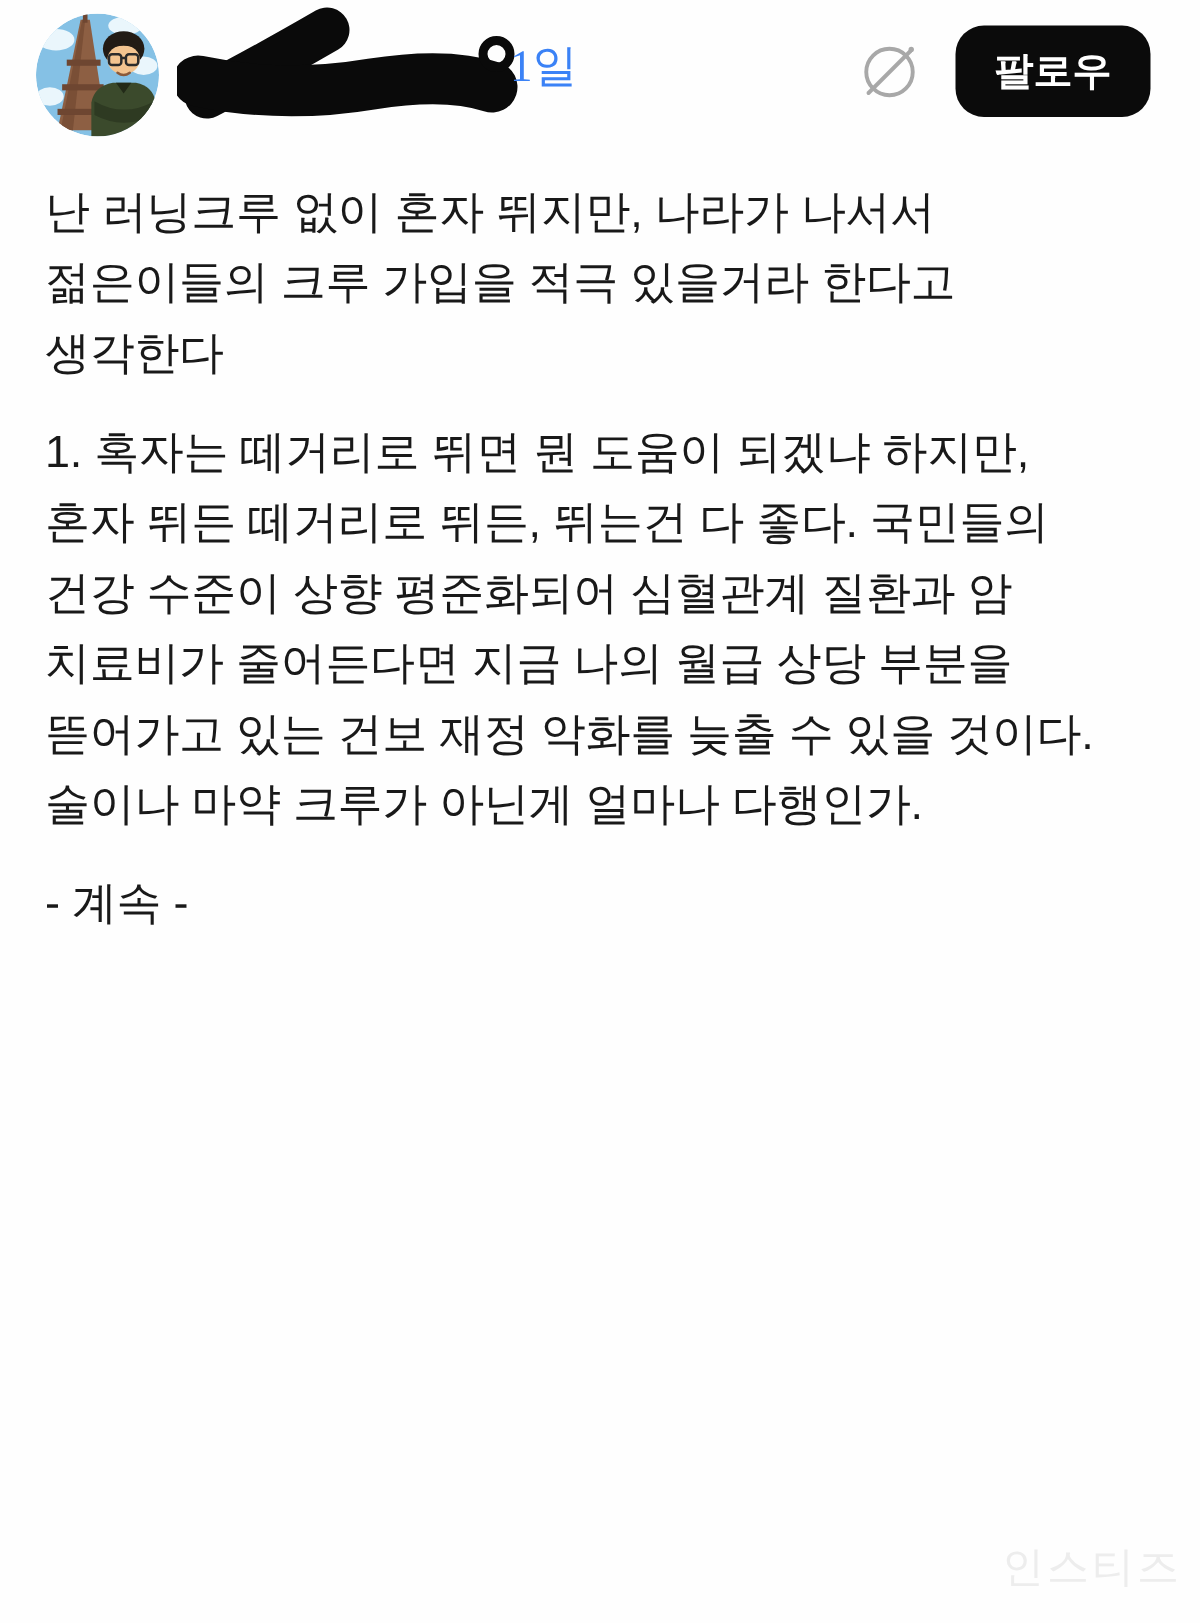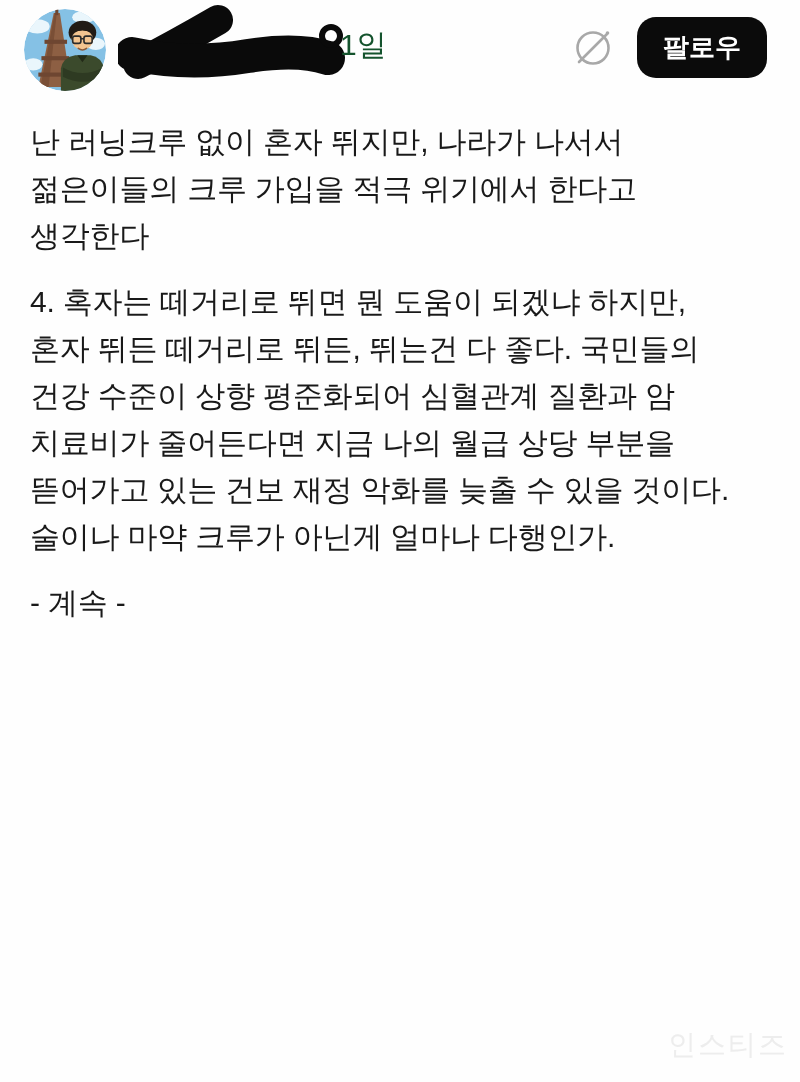--- a/index.html
+++ b/index.html
@@ -23,21 +23,22 @@
   .avatar svg { display:block; width:100%; height:100%; }
 
   .username-scribble {
     position:absolute; left:118px; top:4px;
     width:245px; height:80px;
   }
 
   .timestamp {
     position:absolute; left:340px; top:27px;
     font-size:30px; line-height:36px;
-    color:#14532d;
+    color:#3b82f6;
+    font-family:Liberation Serif, serif;
   }
 
   .replies-limited {
     position:absolute; left:573px; top:25px;
     width:42px; height:44px;
   }
 
   .follow-btn {
     position:absolute; left:637px; top:17px;
     width:130px; height:61px;
@@ -110,23 +111,23 @@
   <svg class="replies-limited" viewBox="0 0 42 44">
     <circle cx="20" cy="23" r="15.5" fill="none" stroke="#a8a8a8" stroke-width="2.6"></circle>
     <line x1="6" y1="37" x2="34" y2="9" stroke="#a8a8a8" stroke-width="2.6" stroke-linecap="round"></line>
     <circle cx="34.5" cy="8" r="1.8" fill="#a8a8a8"></circle>
   </svg>
 
   <button class="follow-btn">팔로우</button>
 
   <div class="post-body">
     <div class="para">난 러닝크루 없이 혼자 뛰지만, 나라가 나서서
-젊은이들의 크루 가입을 적극 위기에서 한다고
+젊은이들의 크루 가입을 적극 있을거라 한다고
 생각한다</div>
-    <div class="para">4. 혹자는 떼거리로 뛰면 뭔 도움이 되겠냐 하지만,
+    <div class="para">1. 혹자는 떼거리로 뛰면 뭔 도움이 되겠냐 하지만,
 혼자 뛰든 떼거리로 뛰든, 뛰는건 다 좋다. 국민들의
 건강 수준이 상향 평준화되어 심혈관계 질환과 암
 치료비가 줄어든다면 지금 나의 월급 상당 부분을
 뜯어가고 있는 건보 재정 악화를 늦출 수 있을 것이다.
 술이나 마약 크루가 아닌게 얼마나 다행인가.</div>
     <div class="para">- 계속 -</div>
   </div>
 
   <span class="watermark">인스티즈</span>
 

